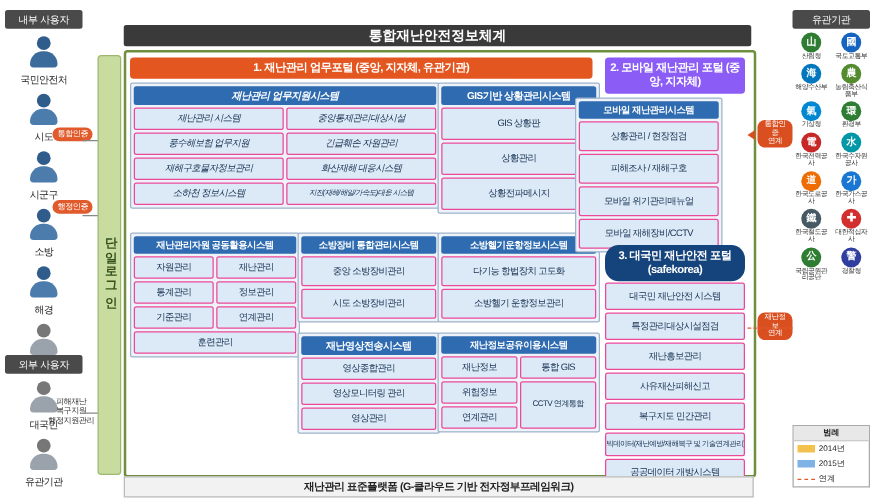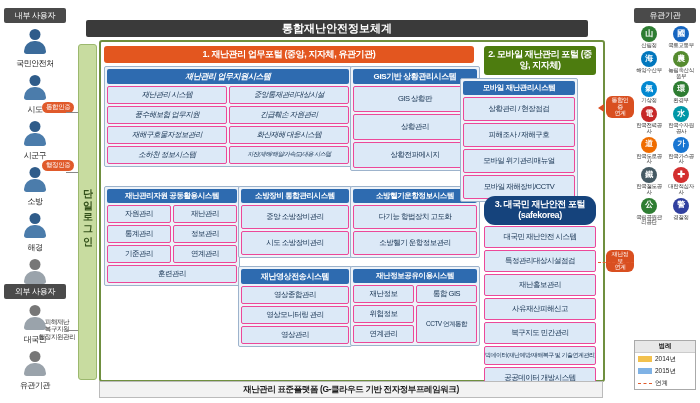--- a/index.html
+++ b/index.html
@@ -52,37 +52,37 @@
     background:#c8dca0;border:1px solid #9cb86e;border-radius:3px;
     display:flex;align-items:center;justify-content:center;
   }
   .sso span{
     writing-mode:vertical-rl;font-size:10px;font-weight:bold;color:#33501a;
     letter-spacing:2px;
   }
 
   
   .main-title{
-    position:absolute;left:86px;top:20px;width:502px;height:17px;
+    position:absolute;left:99px;top:20px;width:502px;height:17px;
     background:#3a3a3a;color:#fff;font-size:11px;font-weight:bold;
     display:flex;align-items:center;justify-content:center;border-radius:2px;
   }
   .main-box{
     position:absolute;left:99px;top:40px;width:502px;height:338px;
     border:2px solid #6f8f3f;border-radius:3px;background:#fff;
   }
   .portal{
     position:absolute;border-radius:3px;
   }
   .portal-head{
     color:#fff;font-size:9px;font-weight:bold;text-align:center;
     padding:3px 0;line-height:1.25;letter-spacing:-0.4px;
   }
   .orange{background:#e3561f;}
-  .blue{background:#4d7c0f;}
+  .blue{background:#8b5cf6;}
   .navy{background:#15437c;border-radius:11px;}
 
   .sub-box{
     border:1px solid #9db3cc;border-radius:2px;background:#eef3f9;
     padding:2px;
   }
   .sub-title{
     background:#2e6bb0;color:#fff;font-size:8px;font-weight:bold;
     text-align:center;padding:2px 0;border-radius:2px;letter-spacing:-0.4px;
   }

